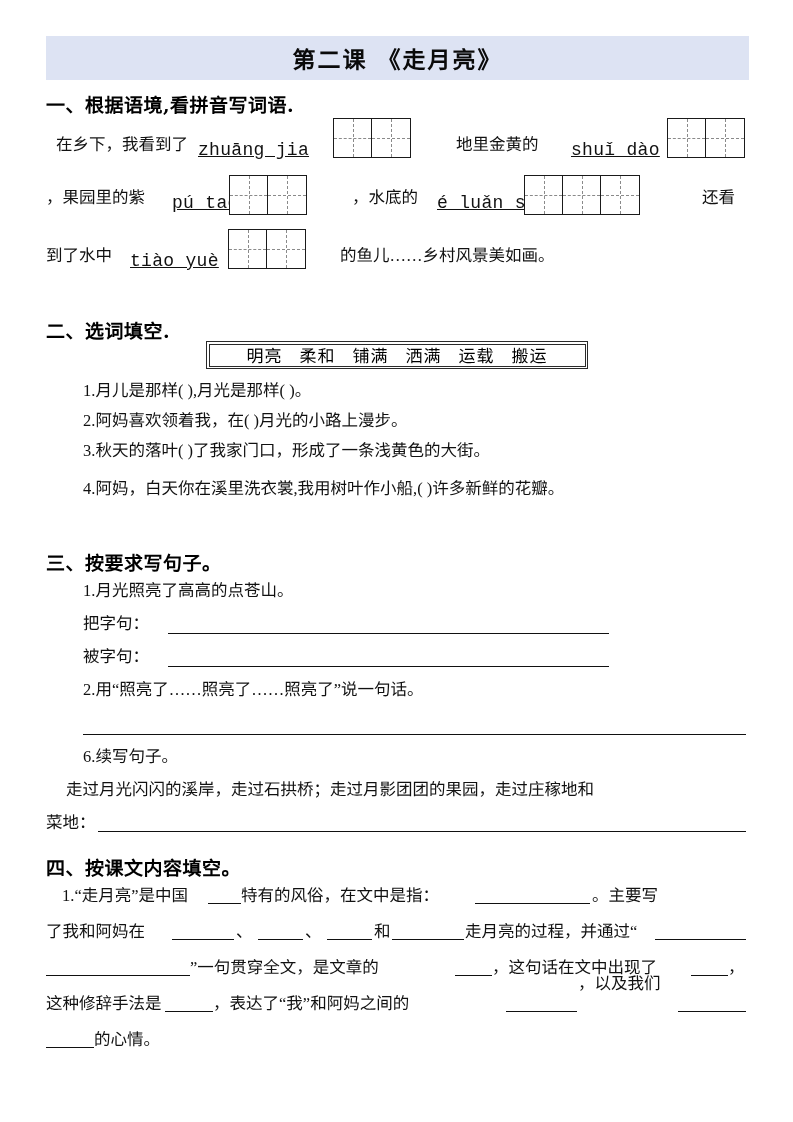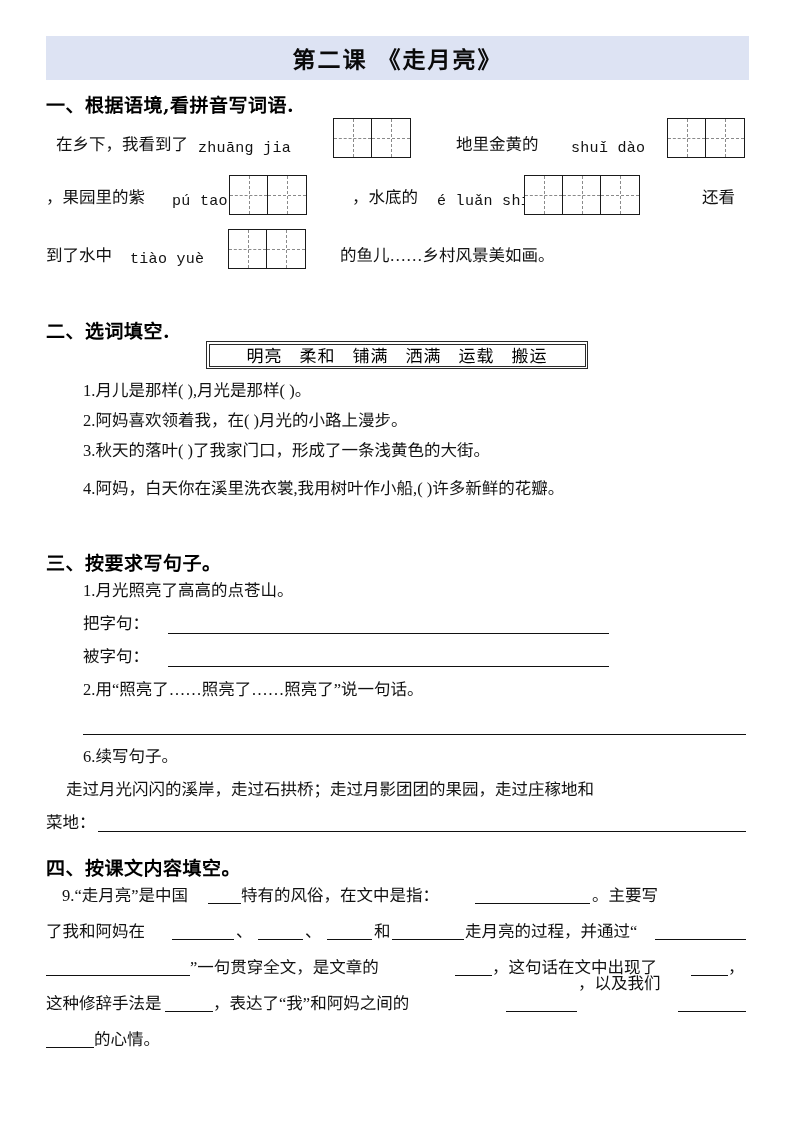--- a/index.html
+++ b/index.html
@@ -59,22 +59,23 @@
     position: absolute;
     font-family: "Liberation Serif", "DejaVu Serif", serif;
     font-size: 16.5px;
     white-space: nowrap;
     color: #111;
     line-height: 1;
   }
 
   .pinyin {
     font-family: "Liberation Mono", "DejaVu Sans Mono", monospace;
-    font-size: 15px;
+    font-size: 18px;
     letter-spacing: 0.3px;
+    text-decoration: underline;
   }
 
   
   .tzg {
     position: absolute;
     display: flex;
     border: 1.6px solid #1a1a1a;
     box-sizing: border-box;
     background: #fff;
   }
@@ -212,21 +213,21 @@
   <div class="txt" style="left:83px; top:682px;">2.用“照亮了……照亮了……照亮了”说一句话。</div>
   <div class="rule" style="left:83px; top:734px; width:663px;"></div>
 
   <div class="txt" style="left:83px; top:749px;">6.续写句子。</div>
   <div class="txt" style="left:66px; top:782px;">走过月光闪闪的溪岸，走过石拱桥；走过月影团团的果园，走过庄稼地和</div>
   <div class="txt" style="left:46px; top:815px;">菜地：</div>
   <div class="rule" style="left:98px; top:831px; width:648px;"></div>
 
   <div class="sec-head" style="left:46px; top:853px;">四、按课文内容填空。</div>
 
-  <div class="txt" style="left:62px; top:888px;">9.“走月亮”是中国</div>
+  <div class="txt" style="left:62px; top:888px;">1.“走月亮”是中国</div>
   <div class="rule" style="left:208px; top:903px; width:33px;"></div>
   <div class="txt" style="left:241px; top:888px;">特有的风俗，在文中是指：</div>
   <div class="rule" style="left:475px; top:903px; width:115px;"></div>
   <div class="txt" style="left:592px; top:888px;">。主要写</div>
 
   <div class="txt" style="left:46px; top:924px;">了我和阿妈在</div>
   <div class="rule" style="left:172px; top:939px; width:62px;"></div>
   <div class="txt" style="left:236px; top:924px;">、</div>
   <div class="rule" style="left:258px; top:939px; width:45px;"></div>
   <div class="txt" style="left:305px; top:924px;">、</div>

